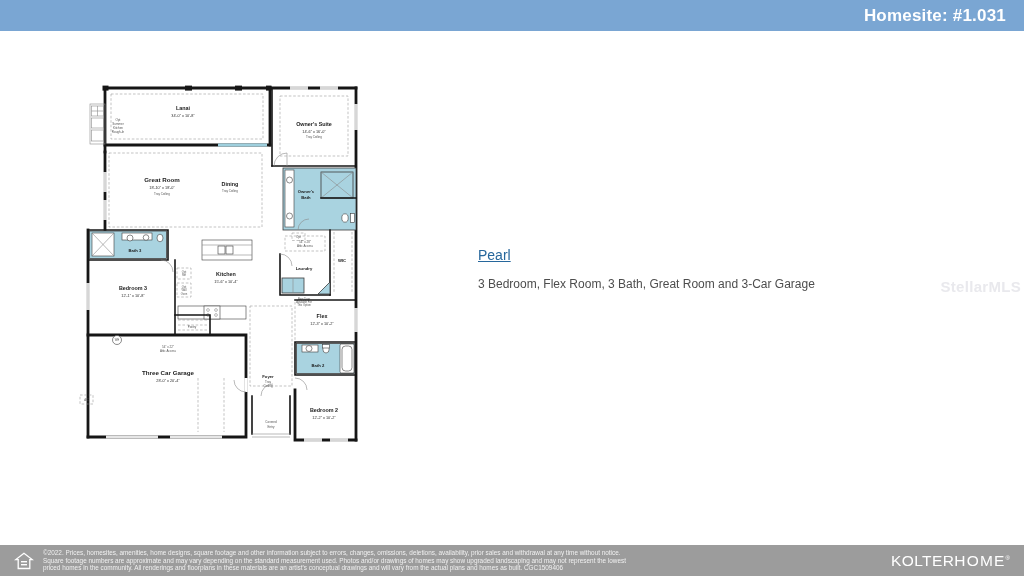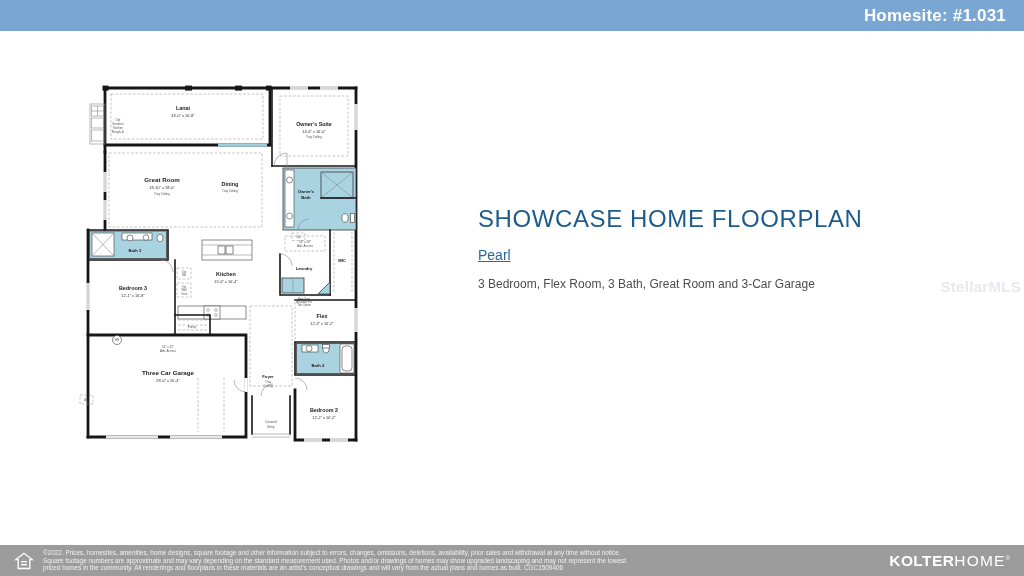--- a/index.html
+++ b/index.html
@@ -19,21 +19,21 @@
   .plan-desc{position:absolute;left:478px;top:277px;font-size:12px;color:#4d4d4d;}
   .watermark{position:absolute;right:3px;top:278px;font-size:15px;font-weight:700;
              color:#e9e9ed;letter-spacing:.3px;}
 
   
   .footer{position:absolute;left:0;bottom:0;width:1024px;height:31px;background:#9c9c9c;
           display:flex;align-items:center;box-sizing:border-box;padding:0 14px;gap:9px;}
   .eho{flex:0 0 auto;display:flex;align-items:center;}
   .disclaimer{flex:1 1 auto;color:#f0f0f0;font-size:6.4px;line-height:7.4px;min-width:0;}
   .brand{flex:0 0 auto;color:#ffffff;font-size:15.5px;white-space:nowrap;}
-  .brand .bold{font-weight:700;letter-spacing:.4px;margin-left:8px;}
+  .brand .bold{font-weight:400;letter-spacing:.4px;margin-left:8px;}
   .brand .light{font-weight:400;letter-spacing:1.2px;}
   .brand sup{font-size:6px;}
 
   
   svg .rn{font-family:"Liberation Sans",sans-serif;font-weight:700;font-size:5.4px;
           fill:#1b1b1b;text-anchor:middle;}
   svg .rn-lg{font-size:6.2px;}
   svg .rn-sm{font-size:4.2px;}
   svg .rd{font-family:"Liberation Sans",sans-serif;font-size:3.8px;fill:#2e2e2e;text-anchor:middle;}
   svg .rt{font-family:"Liberation Sans",sans-serif;font-size:3px;fill:#555;text-anchor:middle;}
@@ -51,21 +51,20 @@
 </style>
 </head>
 <body>
 
 <div class="canvas">
 
   <div class="topbar">
     <span class="topbar-label">Homesite: #1.031</span>
   </div>
 
-  <div class="headline">SHOWCASE HOME FLOORPLAN</div>
   <div class="plan-name">Pearl</div>
   <div class="plan-desc">3 Bedroom, Flex Room, 3 Bath, Great Room and 3-Car Garage</div>
   <div class="watermark">StellarMLS</div>
 
   <svg style="position:absolute;left:78px;top:78px;" width="292" height="372" viewBox="0 0 292 372">
 
     <g>
       <path class="wall" d="M27,10 H192"></path>
       <path class="wall" d="M27,10 V74"></path>
       <path class="wall" d="M27,67 H192"></path>

